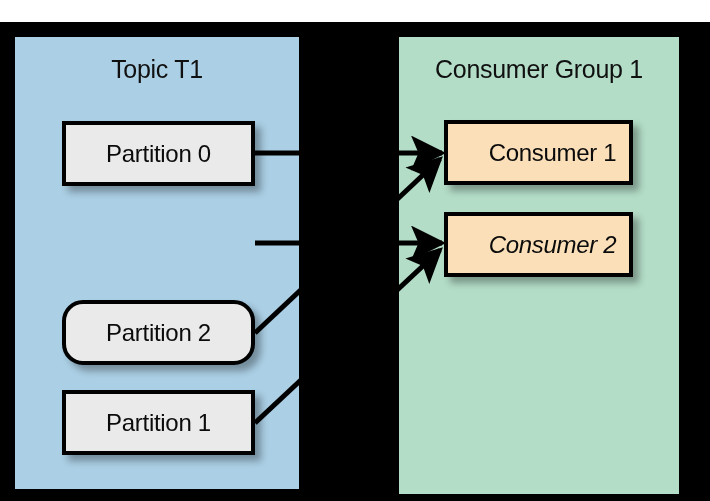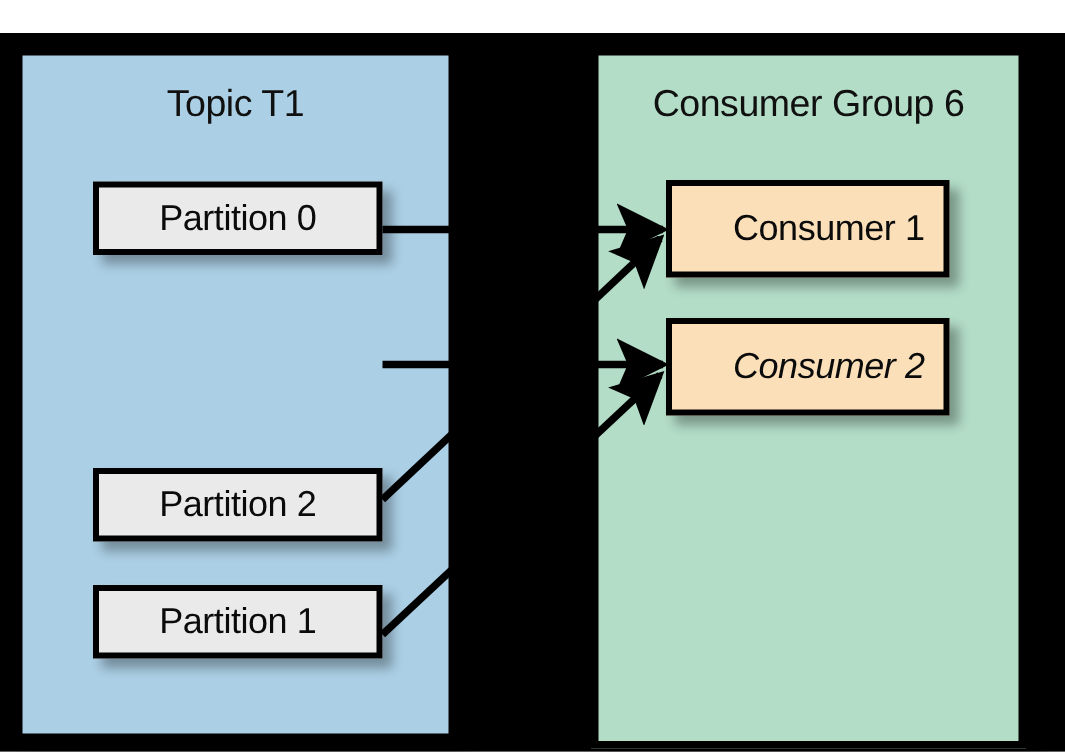--- a/index.html
+++ b/index.html
@@ -72,33 +72,33 @@
     color: #0b0b0b;
     font-family: "Liberation Sans", sans-serif;
     font-stretch: condensed;
     letter-spacing: -0.3px;
     white-space: nowrap;
   }
   .node.partition {
     background: #eaeaea;
     left: 62px;
     width: 193px;
-    height: 49px;
+    height: 65px;
   }
   .node.consumer {
     background: #fadfb9;
     left: 444px;
     width: 189px;
     height: 65px;
     padding-left: 28px;
   }
 
   #node-partition-0 { top: 99px; }
   #node-partition-1 { top: 188px; }
-  #node-partition-2 { top: 290px; }
+  #node-partition-2 { top: 278px; border-radius: 21px; }
   #node-partition-3 { top: 368px; }
 
   #node-consumer-1 { top: 98px; }
   #node-consumer-2 { top: 190px; font-style: italic; }
 
   
   #connectors {
     position: absolute;
     left: 0;
     top: 0;
@@ -120,21 +120,21 @@
     <span>Partition 0</span>
   </div>
   <div class="node partition" id="node-partition-2">
     <span>Partition 2</span>
   </div>
   <div class="node partition" id="node-partition-3">
     <span>Partition 1</span>
   </div>
 
   <div class="panel" id="panel-consumer-group">
-    <div class="panel-title">Consumer Group 6</div>
+    <div class="panel-title">Consumer Group 1</div>
   </div>
 
   <div class="node consumer" id="node-consumer-1">
     <span>Consumer 1</span>
   </div>
   <div class="node consumer" id="node-consumer-2">
     <span>Consumer 2</span>
   </div>
 
   <svg id="connectors" viewBox="0 0 710 501">

